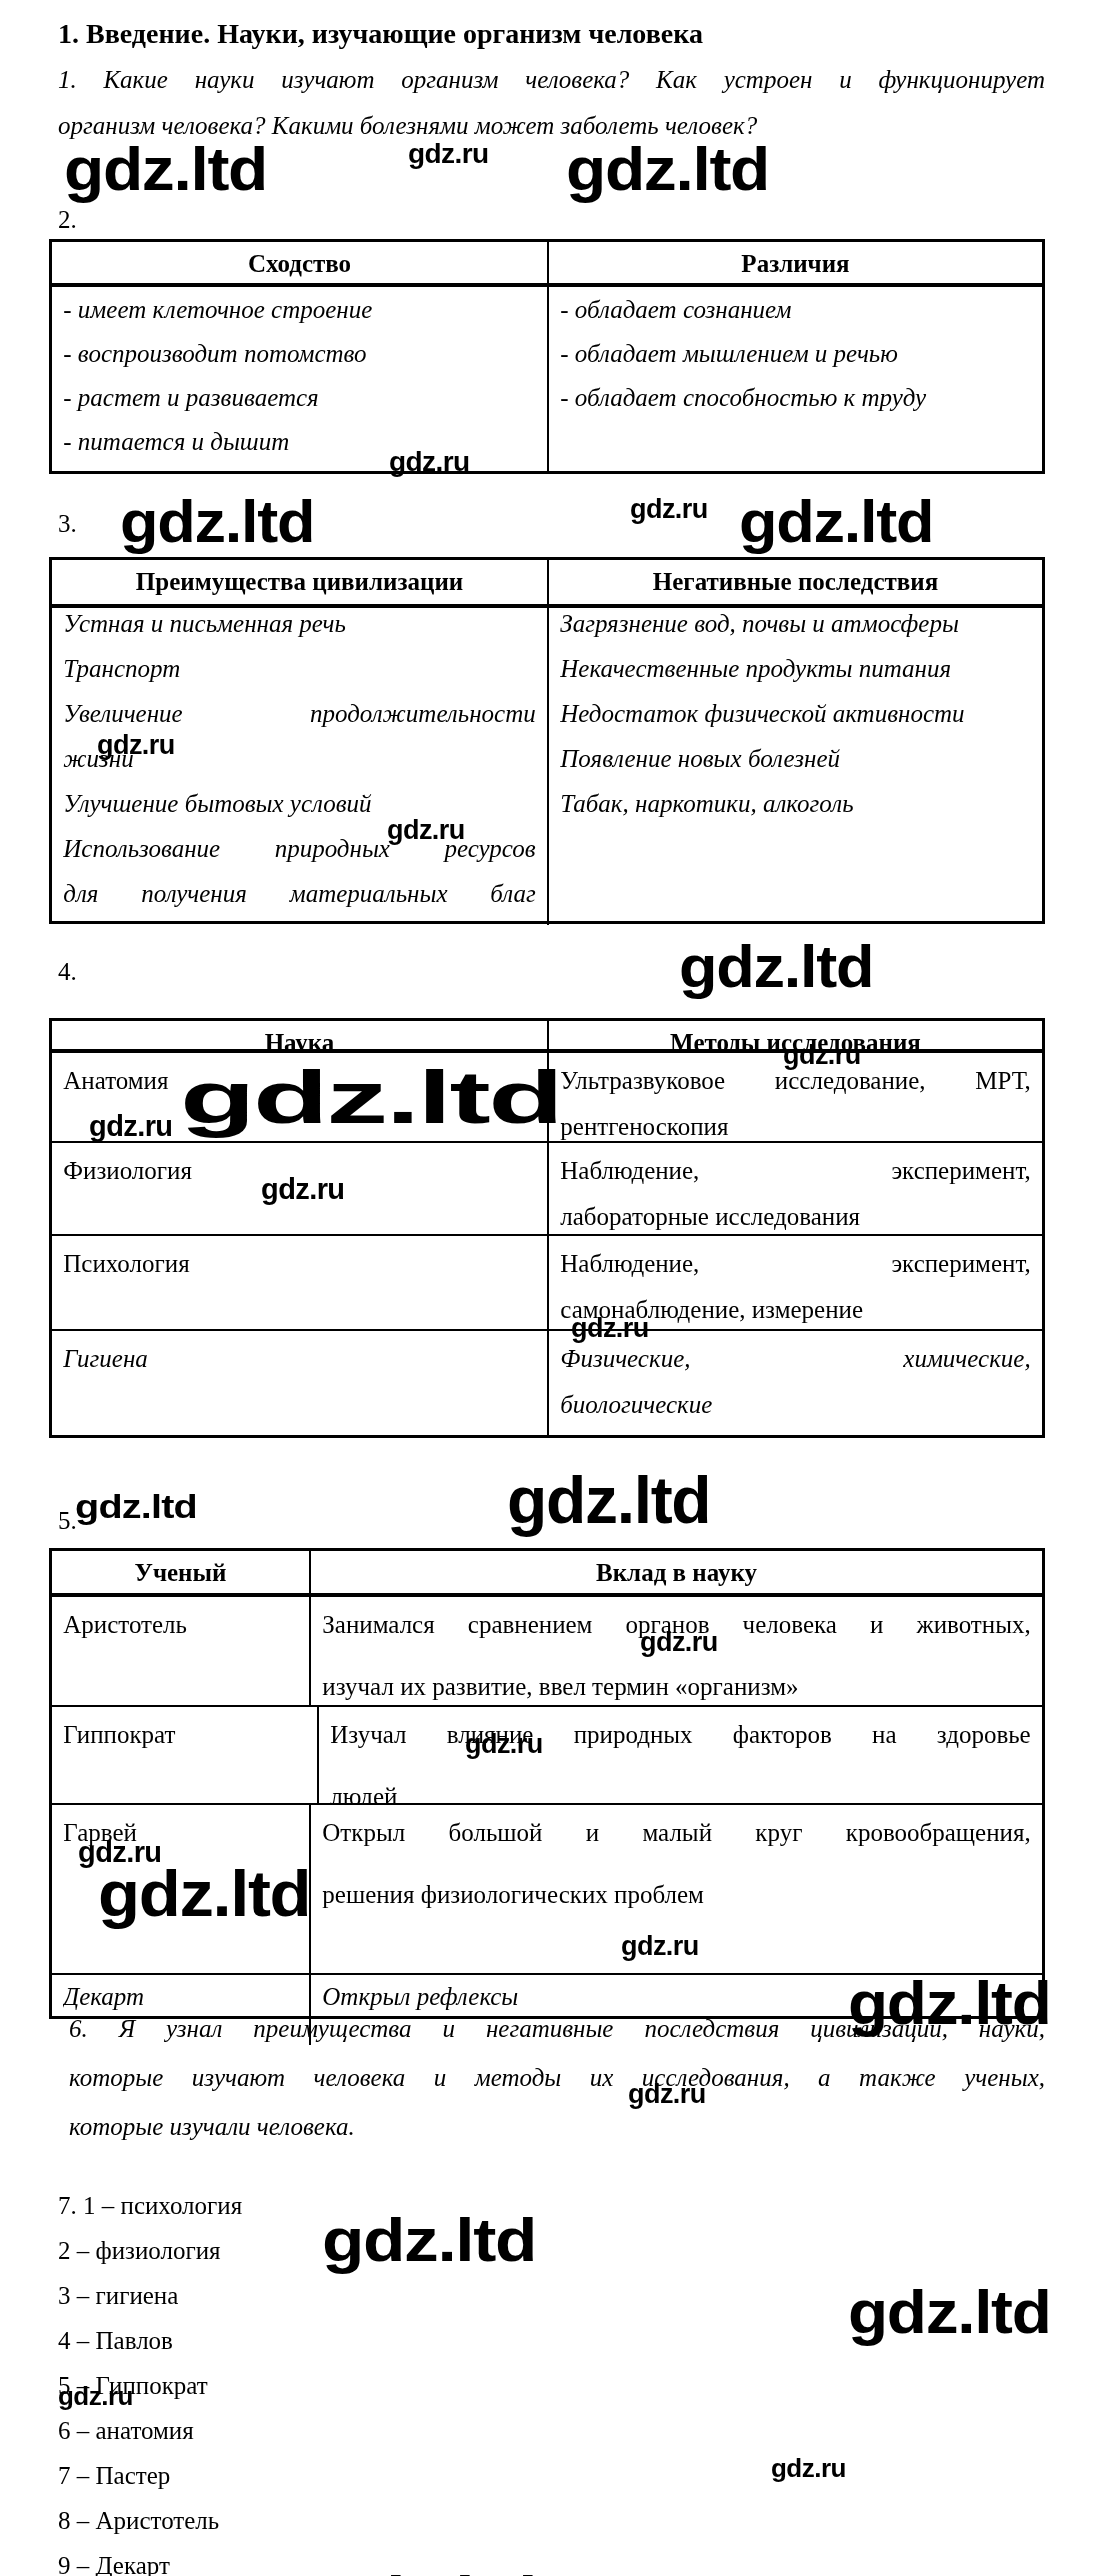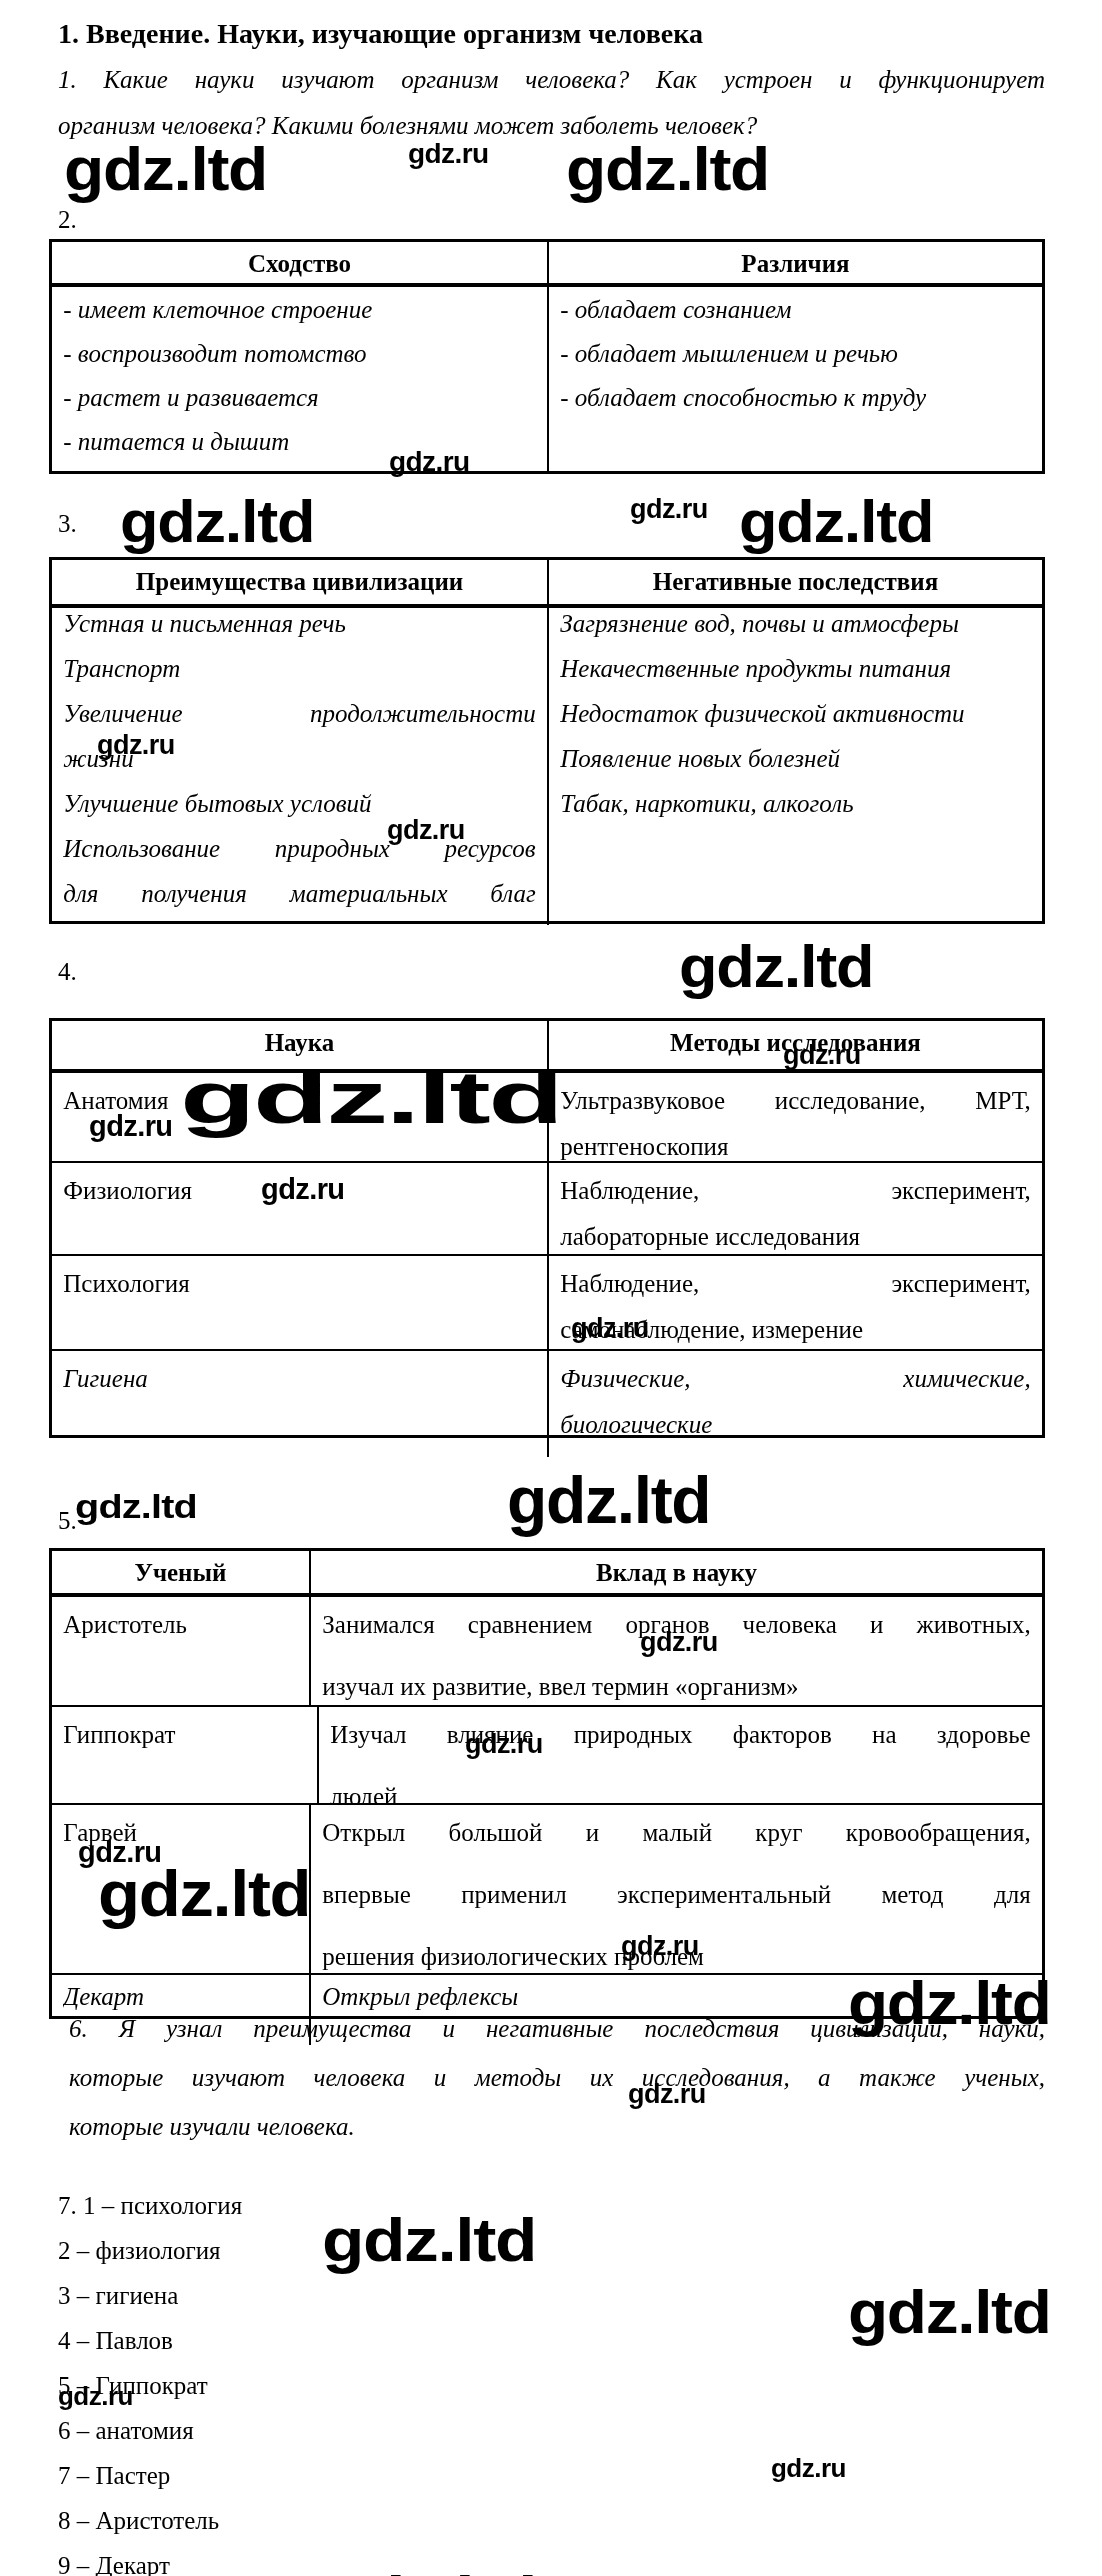--- a/index.html
+++ b/index.html
@@ -124,21 +124,21 @@
         <div class="ln">Недостаток физической активности</div>
         <div class="ln">Появление новых болезней</div>
         <div class="ln">Табак, наркотики, алкоголь</div>
       </div>
     </div>
   </div>
 
   <div class="abs num-label" style="left:58px;top:958px;">4.</div>
 
   <div class="tbl t-sci" style="left:49px;top:1018px;width:996px;height:420px;">
-    <div class="trow thead" style="height:52px;">
+    <div class="trow thead" style="height:32px;">
       <div class="cell hcell" style="width:495px;">Наука</div>
       <div class="cell hcell grow-c">Методы исследования</div>
     </div>
     <div class="trow" style="height:88px;justify-content:center;">
       <div class="cell body-cell" style="width:495px;">
         <div class="ln">Анатомия</div>
       </div>
       <div class="cell body-cell grow-c">
         <div class="ln spread">Ультразвуковое исследование, МРТ,</div>
         <div class="ln">рентгеноскопия</div>
@@ -197,21 +197,20 @@
         <div class="ln spread">Изучал влияние природных факторов на здоровье</div>
         <div class="ln">людей</div>
       </div>
     </div>
     <div class="trow sep" style="height:170px;">
       <div class="cell body-cell" style="width:257px;">
         <div class="ln">Гарвей</div>
       </div>
       <div class="cell body-cell grow-c">
         <div class="ln spread">Открыл большой и малый круг кровообращения,</div>
-        <div class="ln spread">впервые применил экспериментальный метод для</div>
         <div class="ln">решения физиологических проблем</div>
       </div>
     </div>
     <div class="trow sep grow last-row">
       <div class="cell body-cell" style="width:257px;">
         <div class="ln">Декарт</div>
       </div>
       <div class="cell body-cell grow-c">
         <div class="ln">Открыл рефлексы</div>
       </div>

